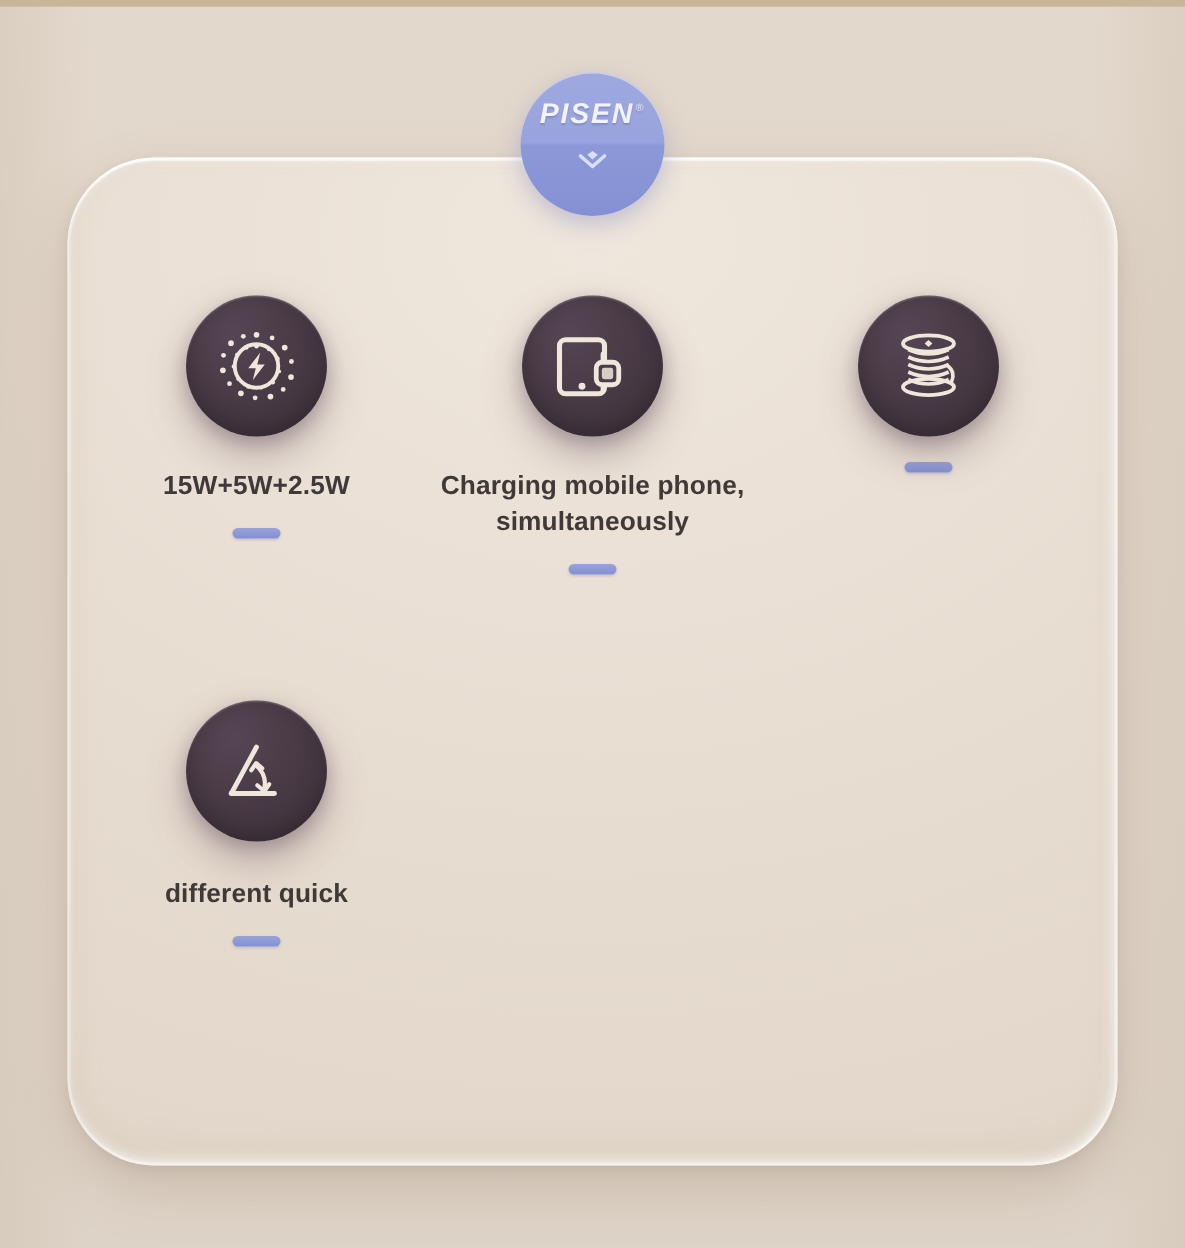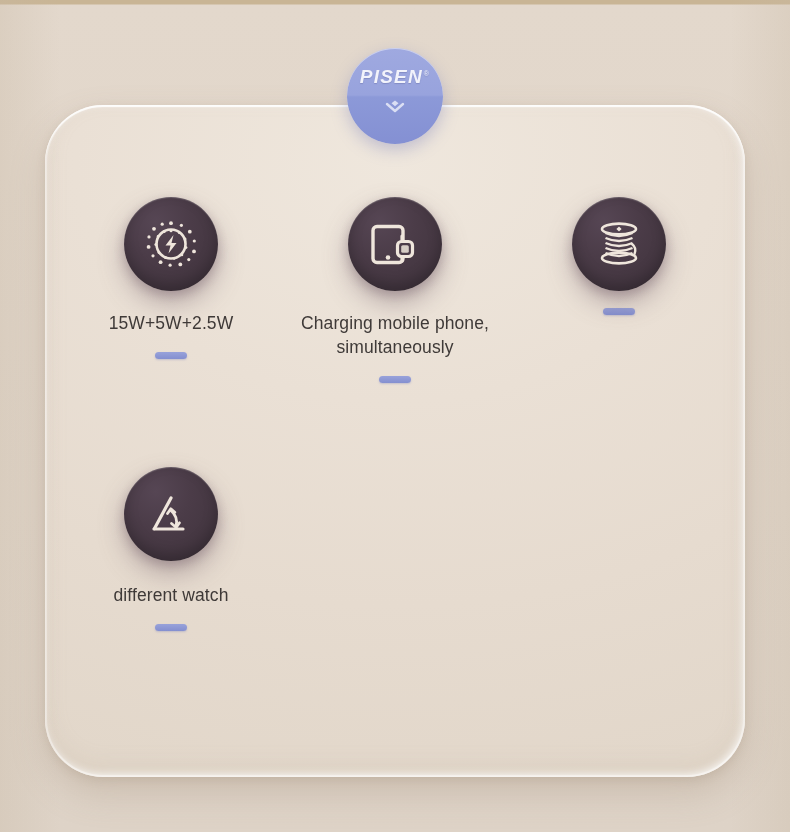--- a/index.html
+++ b/index.html
@@ -159,21 +159,21 @@
 
   .icon-circle svg { display: block; }
 
   .caption {
     margin-top: 20px;
     text-align: center;
     color: #3f3a38;
     font-size: 17.5px;
     line-height: 1.38;
     letter-spacing: 0.1px;
-    font-weight: 400;
+    font-weight: 700;
   }
 
   .caption .line { display: block; white-space: nowrap; }
 
   .dash {
     margin-top: 17px;
     width: 32px;
     height: 7px;
     border-radius: 4px;
     background: linear-gradient(180deg, #98a2da 0%, #848fd0 100%);
@@ -285,20 +285,20 @@
       <div class="icon-circle">
         <svg width="62" height="62" viewBox="0 0 62 62">
           <path d="M14 46 L43 46" fill="none" stroke="#efe6dc" stroke-width="3.2" stroke-linecap="round"></path>
           <path d="M14.5 45.5 L31 15" fill="none" stroke="#efe6dc" stroke-width="3.2" stroke-linecap="round"></path>
           <path d="M30.5 27 q8 7 5.5 16" fill="none" stroke="#efe6dc" stroke-width="2.8" stroke-linecap="round"></path>
           <path d="M27.5 30.5 L30.8 25.8 L34.8 29.2" fill="none" stroke="#efe6dc" stroke-width="2.8" stroke-linecap="round" stroke-linejoin="round"></path>
           <path d="M31.5 40.5 L36.2 44.5 L39.5 39.8" fill="none" stroke="#efe6dc" stroke-width="2.8" stroke-linecap="round" stroke-linejoin="round"></path>
         </svg>
       </div>
       <div class="caption">
-        <span class="line">different watch</span>
+        <span class="line">different quick</span>
       </div>
       <div class="dash"></div>
     </div>
 
 
   </div>
 </div>
 
 </body></html>

